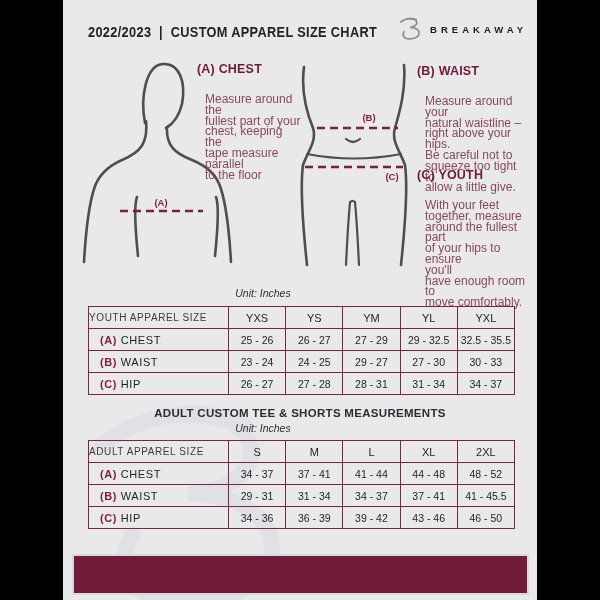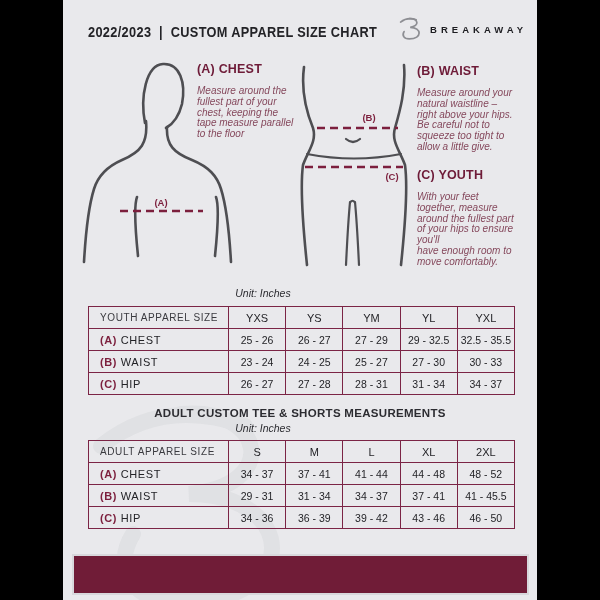--- a/index.html
+++ b/index.html
@@ -10,39 +10,39 @@
   
   .doc-title{position:absolute;left:25px;top:23px;font-size:15px;font-weight:bold;color:#232327;
              letter-spacing:.4px;white-space:pre;transform:scaleX(.85);transform-origin:left top;z-index:1;}
   .brand{position:absolute;right:10px;top:15px;display:flex;align-items:center;gap:6px;z-index:1;}
   .brand-name{font-size:9.5px;font-weight:bold;letter-spacing:4px;color:#1d1d21;white-space:nowrap;}
 
   
   .diagram-svg{position:absolute;left:0;top:55px;z-index:1;}
   .instr{position:absolute;z-index:1;}
   .instr h3{margin:0;font-size:12.5px;font-weight:bold;color:#6e1b38;letter-spacing:.2px;}
-  .instr p{margin:0;font-size:10px;line-height:10.8px;font-style:italic;color:#85485c;white-space:pre-line;}
+  .instr p{margin:8px;font-size:12px;line-height:10.8px;color:#85485c;white-space:pre-line;}
   .instr-a{left:134px;top:62px;width:112px;}
   .instr-b{left:354px;top:64px;width:116px;}
   .instr-c{left:354px;top:168px;width:118px;}
   .instr .gap{height:10px;}
 
   
   .tbl-title{position:absolute;left:0;width:474px;text-align:center;font-size:11.5px;font-weight:bold;
              color:#2c2c31;letter-spacing:.3px;z-index:1;}
   .tbl-unit{position:absolute;left:0;width:400px;text-align:center;font-size:10.5px;font-style:italic;
             color:#2c2c31;z-index:1;}
   .size-table{position:absolute;left:25px;z-index:1;}
   .size-table table{width:427px;border-collapse:collapse;table-layout:fixed;}
   .size-table th,.size-table td{border:1px solid #7b2445;height:21px;padding:0;text-align:center;
             color:#1f1f23;font-size:10.5px;background:transparent;}
   .size-table col.c0{width:140px;}
   .size-table th{font-size:11px;font-weight:normal;}
   .size-table th.lbl{font-weight:normal;font-size:10px;letter-spacing:.6px;color:#3a3a3f;text-align:left;
-            padding-left:11px;}
+            }
   .size-table td.lbl{text-align:left;padding-left:11px;font-size:11px;letter-spacing:.6px;color:#232327;}
   .size-table .pfx{color:#7c1f3d;font-weight:bold;}
 
   
   .footer-bar{position:absolute;left:9px;top:554px;width:453px;height:37px;background:#701c37;
               border:2px solid #d8d8dc;z-index:2;}
   .watermark{position:absolute;left:14px;top:390px;z-index:0;opacity:.85;}
 
   .y-title{top:272px;} .y-unit{top:287px;} .y-table{top:306px;}
   .a-title{top:407px;} .a-unit{top:422px;} .a-table{top:440px;}
@@ -161,21 +161,21 @@
               <td>25 - 26</td>
               <td>26 - 27</td>
               <td>27 - 29</td>
               <td>29 - 32.5</td>
               <td>32.5 - 35.5</td>
             </tr>
             <tr>
               <td class="lbl"><span class="pfx">(B)</span><span> WAIST</span></td>
               <td>23 - 24</td>
               <td>24 - 25</td>
-              <td>25 - 27</td>
+              <td>29 - 27</td>
               <td>27 - 30</td>
               <td>30 - 33</td>
             </tr>
             <tr>
               <td class="lbl"><span class="pfx">(C)</span><span> HIP</span></td>
               <td>26 - 27</td>
               <td>27 - 28</td>
               <td>28 - 31</td>
               <td>31 - 34</td>
               <td>34 - 37</td>

